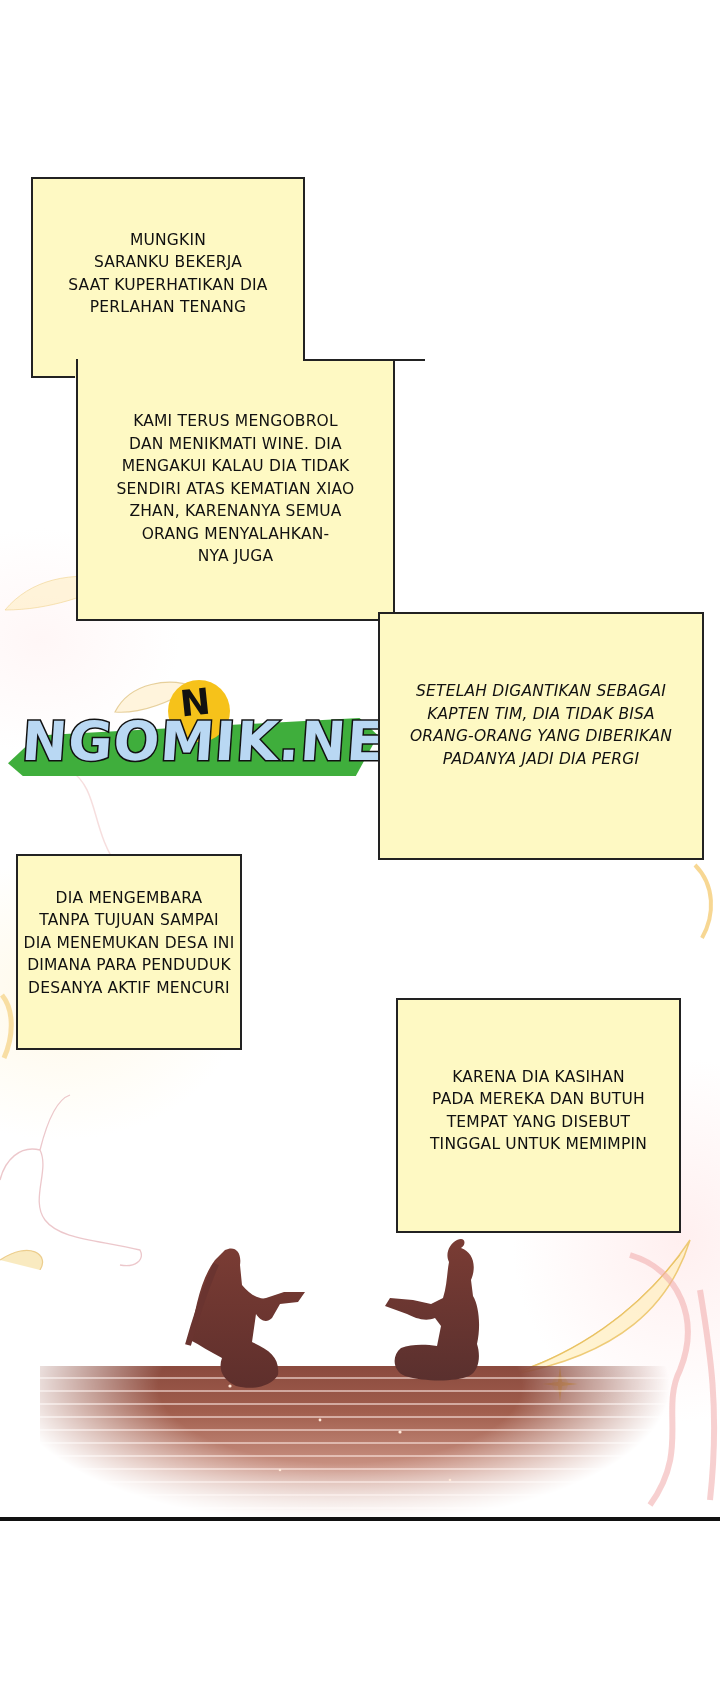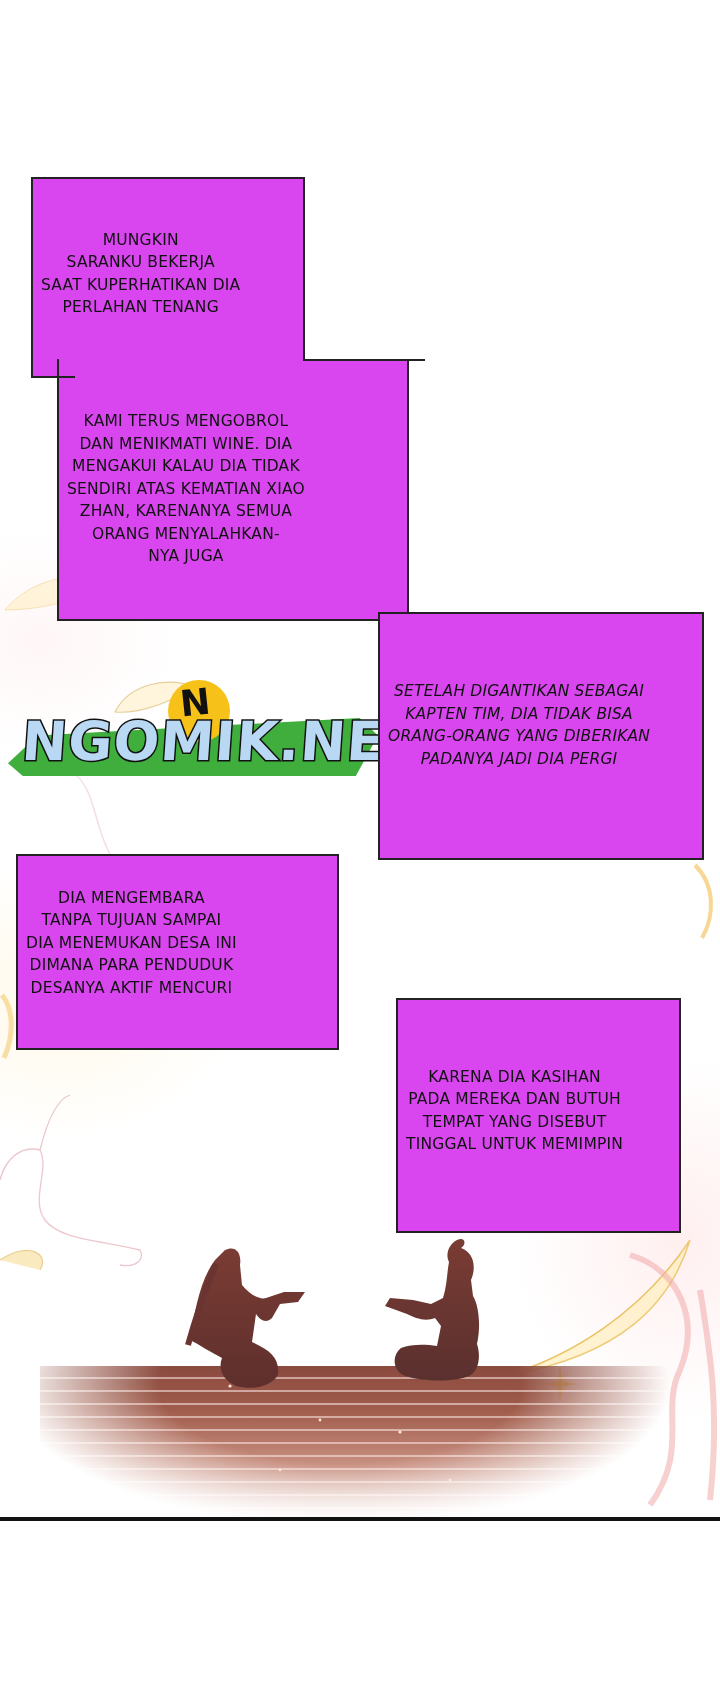--- a/index.html
+++ b/index.html
@@ -18,44 +18,44 @@
         radial-gradient(ellipse 240px 260px at 680px 720px, rgba(255,226,226,0.55), transparent 70%),
         radial-gradient(ellipse 200px 160px at 40px 120px, rgba(255,238,238,0.5), transparent 70%);
       pointer-events: none;
     }
 
     .deco { position: absolute; pointer-events: none; }
 
     
     .caption {
       position: absolute; box-sizing: border-box;
-      background: #d946ef;
+      background: #fef9c3;
       border: 2px solid #222222;
-      display: flex; align-items: center;  padding-left: 8px;
+      display: flex; align-items: center; justify-content: center;
     }
     .caption-text {
       font-family: "DejaVu Sans", sans-serif;
       font-size: 15.5px; line-height: 22.5px;
       color: #111111; text-align: center;
       letter-spacing: 0.2px;
       font-weight: 500;
       text-transform: uppercase;
     }
     .caption-text span { display: block; white-space: nowrap; }
 
     
     #box1 { left: 31px; top: 177px; width: 274px; height: 201px; border-bottom: none; }
     #box1-bottom { position: absolute; left: 31px; top: 376px; width: 44px; height: 2px; background: #222; }
-    #box2 { left: 57px; top: 359px; width: 352px; height: 262px; border-top: none; }
+    #box2 { left: 76px; top: 359px; width: 319px; height: 262px; border-top: none; }
     #box2-top { position: absolute; left: 303px; top: 359px; width: 122px; height: 2px; background: #222; }
     #box1 .caption-text { margin-top: -10px; }
     #box2 .caption-text { margin-top: 0px; }
 
     #box3 { left: 378px; top: 612px; width: 326px; height: 248px; font-style: italic; }
-    #box4 { left: 16px; top: 854px; width: 323px; height: 196px; }
+    #box4 { left: 16px; top: 854px; width: 226px; height: 196px; }
     #box5 { left: 396px; top: 998px; width: 285px; height: 235px; }
 
     
     .logo { position: absolute; left: 0; top: 680px; width: 390px; height: 120px; }
     .logo-band {
       position: absolute; left: 8px; top: 38px; width: 370px; height: 58px;
       background: #3fae3c;
       clip-path: polygon(0 78%, 8% 30%, 95% 0, 100% 30%, 94% 100%, 4% 100%);
     }
     .logo-sun {

